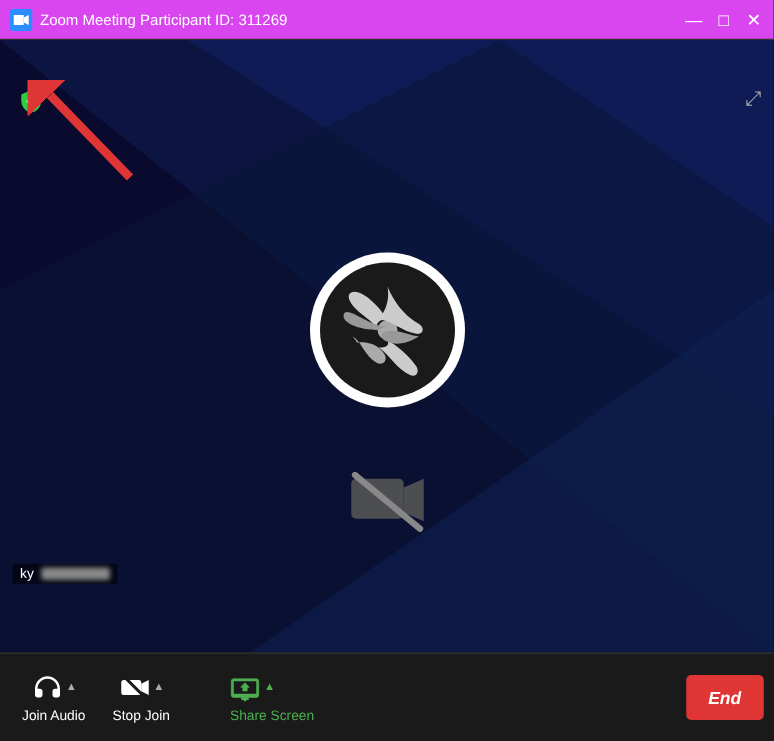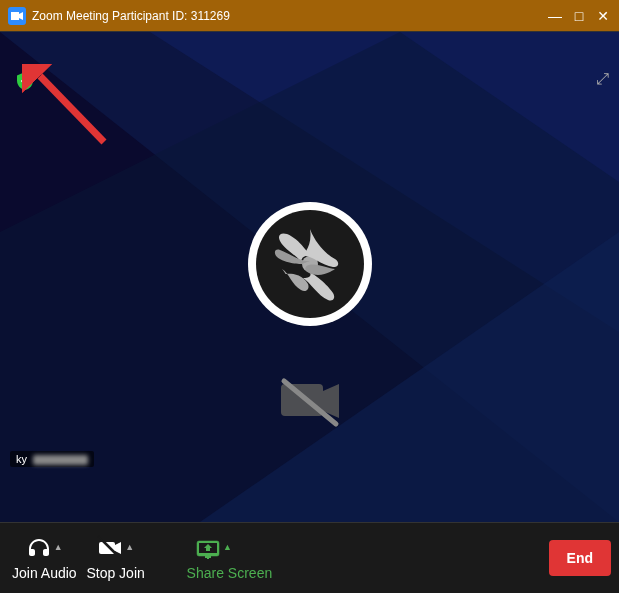--- a/index.html
+++ b/index.html
@@ -8,21 +8,21 @@
       height: 593px;
       font-family: 'Segoe UI', Arial, sans-serif;
       overflow: hidden;
       background: #1a1a1a;
     }
 
     
     .title-bar {
       width: 100%;
       height: 32px;
-      background: #a16207;
+      background: #d946ef;
       display: flex;
       align-items: center;
       justify-content: space-between;
       padding: 0 8px;
       border-bottom: 1px solid #333;
     }
     .title-bar-left {
       display: flex;
       align-items: center;
       gap: 6px;
@@ -157,21 +157,21 @@
       justify-content: center;
       min-width: 70px;
       height: 60px;
       cursor: pointer;
       padding: 0 4px;
       gap: 4px;
       position: relative;
     }
     .toolbar-label {
       color: #fff;
-      font-size: 14px;
+      font-size: 11px;
       text-align: right;
       white-space: nowrap;
     }
     .toolbar-label.green {
       color: #4caf50;
       margin-left: 32px;
     }
     .toolbar-icon {
       display: flex;
       align-items: center;
@@ -188,20 +188,21 @@
       margin-left: auto;
       background: #e03535;
       color: #fff;
       border: none;
       border-radius: 4px;
       padding: 8px 18px;
       font-size: 14px;
       font-weight: 600;
       cursor: pointer;
       height: 36px;
+      font-style: italic;
     }
   </style>
 </head>
 <body>
 
 <div class="title-bar">
   <div class="title-bar-left">
 
     <svg class="zoom-logo" viewBox="0 0 18 18">
       <rect width="18" height="18" rx="3" fill="#2D8CFF"></rect>

